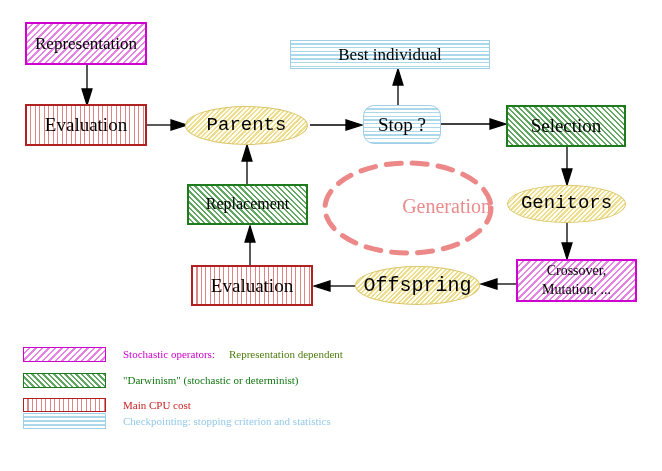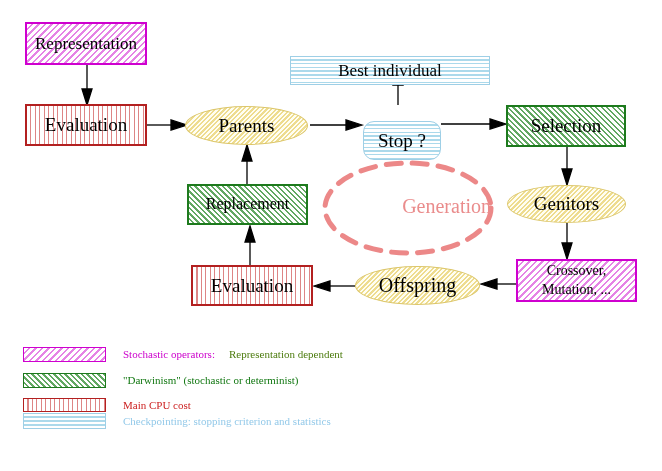--- a/index.html
+++ b/index.html
@@ -21,25 +21,25 @@
     border:2px solid #1d7a1d;
     background:repeating-linear-gradient(45deg,#ffffff 0 2.3px,#62a862 2.3px 3.9px);
   }
   .stripes-red{
     border:2px solid #b32020;
     background:repeating-linear-gradient(90deg,#ffffff 0 3.3px,#dd8585 3.3px 4.5px);
   }
   .stripes-cyan{
     border:1px solid #9ecfe6;
     background:repeating-linear-gradient(180deg,#ffffff 0 2.3px,#abd9eb 2.3px 3.7px);
-    margin-top:16px;
   }
   .hatch-yellow{
     border:1px solid #dcc66a;
     background:repeating-linear-gradient(135deg,#fffef2 0 1.7px,#eedc8f 1.7px 3.3px);
+    font-family:Liberation Mono, monospace;
   }
   .ellipse{border-radius:50%;}
   .rounded{border-radius:11px;}
 
   #svg-layer{position:absolute;left:0;top:0;pointer-events:none;}
 
   .generation-label{
     position:absolute;left:325px;top:195px;width:166px;text-align:right;
     color:#ea8c8c;font-size:20px;
   }

